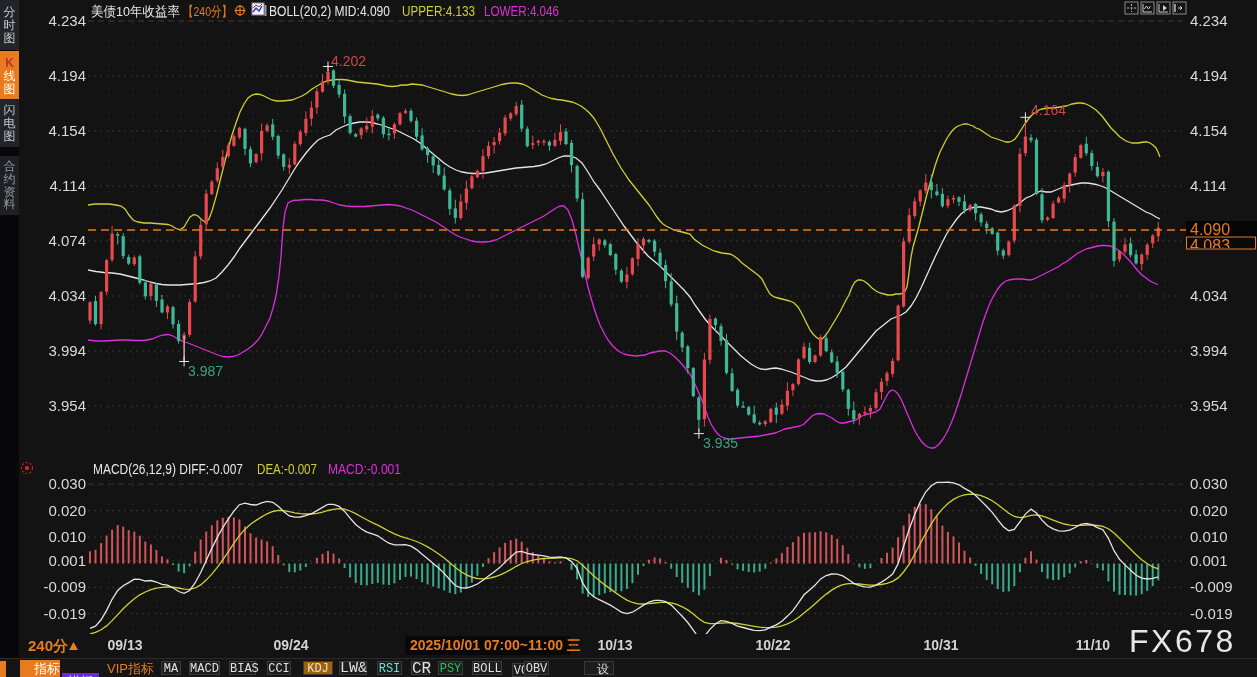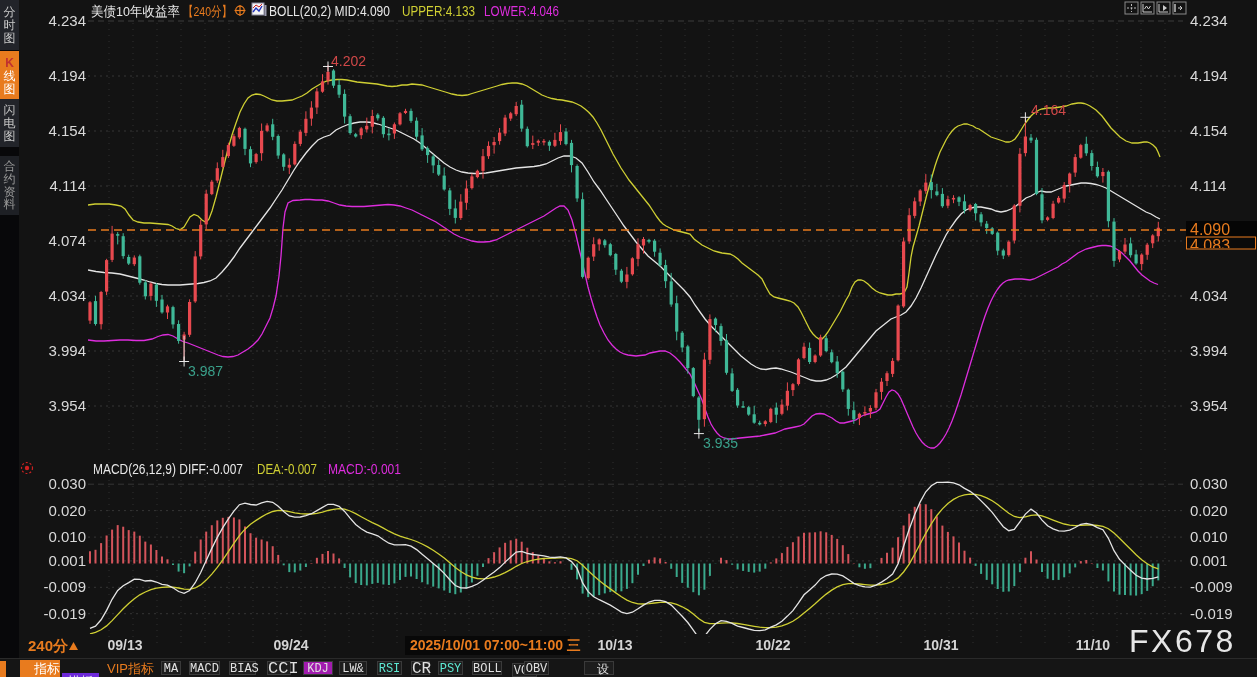--- a/index.html
+++ b/index.html
@@ -825,22 +825,22 @@
     </div>
   </div>
 <div style="position:absolute;left:0;top:658px;width:1257px;height:19px;background:#151515;border-top:1px solid #2a2a2a;">
     <div style="position:absolute;left:0;top:2px;width:6px;height:16px;background:#e87b1e;"></div>
     <div style="position:absolute;left:20px;top:1px;width:40px;height:17px;background:#e87b1e;color:#fff;font-size:13px;text-align:right;line-height:17px;">指标</div>
     <div style="position:absolute;left:62px;top:14px;width:37px;height:17px;background:#6d28d9;color:#eee;font-size:13px;text-align:center;line-height:17px;">模板</div>
     <div style="position:absolute;left:107px;top:1px;color:#e87b1e;font-size:13px;line-height:17px;">VIP指标</div>
     <div style="position:absolute;left:161px;top:2px;width:20px;height:14px;background:#1d1d1d;border:1px solid #3a3a3a;color:#e0e0e0;font-size:12px;font-family:'Liberation Mono',monospace;text-align:center;line-height:14px;">MA</div>
     <div style="position:absolute;left:189px;top:2px;width:31px;height:14px;background:#1d1d1d;border:1px solid #3a3a3a;color:#e0e0e0;font-size:12px;font-family:'Liberation Mono',monospace;text-align:center;line-height:14px;">MACD</div>
     <div style="position:absolute;left:229px;top:2px;width:27px;height:14px;background:#1d1d1d;border:1px solid #3a3a3a;color:#e0e0e0;font-size:12px;font-family:'Liberation Mono',monospace;text-align:center;line-height:14px;">BIAS</div>
-    <div style="position:absolute;left:267px;top:2px;width:24px;height:14px;background:#1d1d1d;border:1px solid #3a3a3a;color:#e0e0e0;font-size:17px;font-family:'Liberation Mono',monospace;text-align:center;line-height:14px;">CCI</div>
-    <div style="position:absolute;left:303px;top:2px;width:30px;height:14px;background:#a21caf;border:1px solid #3a3a3a;color:#e0e0e0;font-size:12px;font-family:'Liberation Mono',monospace;text-align:center;line-height:14px;">KDJ</div>
-    <div style="position:absolute;left:339px;top:2px;width:28px;height:14px;background:#1d1d1d;border:1px solid #3a3a3a;color:#e0e0e0;font-size:12px;font-family:'Liberation Mono',monospace;text-align:center;line-height:14px;">LW&amp;</div>
+    <div style="position:absolute;left:267px;top:2px;width:24px;height:14px;background:#1d1d1d;border:1px solid #3a3a3a;color:#e0e0e0;font-size:12px;font-family:'Liberation Mono',monospace;text-align:center;line-height:14px;">CCI</div>
+    <div style="position:absolute;left:303px;top:2px;width:30px;height:14px;background:#a16207;border:1px solid #3a3a3a;color:#e0e0e0;font-size:12px;font-family:'Liberation Mono',monospace;text-align:center;line-height:14px;">KDJ</div>
+    <div style="position:absolute;left:339px;top:2px;width:28px;height:14px;background:#1d1d1d;border:1px solid #3a3a3a;color:#e0e0e0;font-size:15px;font-family:'Liberation Mono',monospace;text-align:center;line-height:14px;">LW&amp;</div>
     <div style="position:absolute;left:377px;top:2px;width:25px;height:14px;background:#1d1d1d;border:1px solid #3a3a3a;color:#5eead4;font-size:12px;font-family:'Liberation Mono',monospace;text-align:center;line-height:14px;">RSI</div>
     <div style="position:absolute;left:411px;top:2px;width:19px;height:14px;background:#1d1d1d;border:1px solid #3a3a3a;color:#e0e0e0;font-size:16px;font-family:'Liberation Mono',monospace;text-align:center;line-height:14px;">CR</div>
-    <div style="position:absolute;left:438px;top:2px;width:25px;height:14px;background:#1d1d1d;border:1px solid #3a3a3a;color:#5eead4;font-size:12px;font-family:'Liberation Mono',monospace;text-align:center;line-height:14px;">PSY</div>
+    <div style="position:absolute;left:438px;top:2px;width:25px;height:14px;background:#1d1d1d;border:1px solid #3a3a3a;color:#22c55e;font-size:12px;font-family:'Liberation Mono',monospace;text-align:center;line-height:14px;">PSY</div>
     <div style="position:absolute;left:472px;top:2px;width:30px;height:14px;background:#1d1d1d;border:1px solid #3a3a3a;color:#e0e0e0;font-size:12px;font-family:'Liberation Mono',monospace;text-align:center;line-height:14px;">BOLL</div>
     <div style="position:absolute;left:512px;top:4px;width:25px;height:14px;background:#1d1d1d;border:1px solid #3a3a3a;color:#e0e0e0;font-size:12px;font-family:'Liberation Mono',monospace;text-align:center;line-height:14px;">VOL</div>
     <div style="position:absolute;left:524px;top:2px;width:25px;height:14px;background:#1d1d1d;border:1px solid #3a3a3a;color:#e0e0e0;font-size:12px;font-family:'Liberation Mono',monospace;text-align:center;line-height:14px;">OBV</div>
     <div style="position:absolute;left:584px;top:2px;width:30px;height:14px;background:#1d1d1d;border:1px solid #3a3a3a;color:#e0e0e0;font-size:12px;text-align:center;line-height:14px;padding-left:8px;">设置</div>
   </div>
 </body></html>

